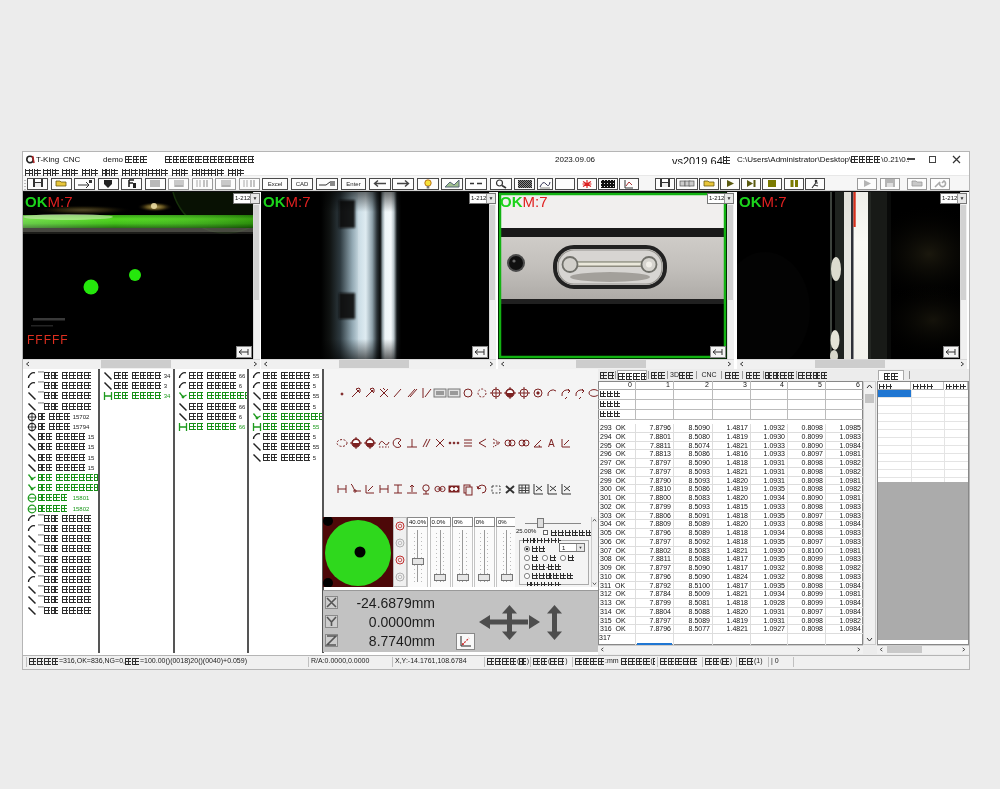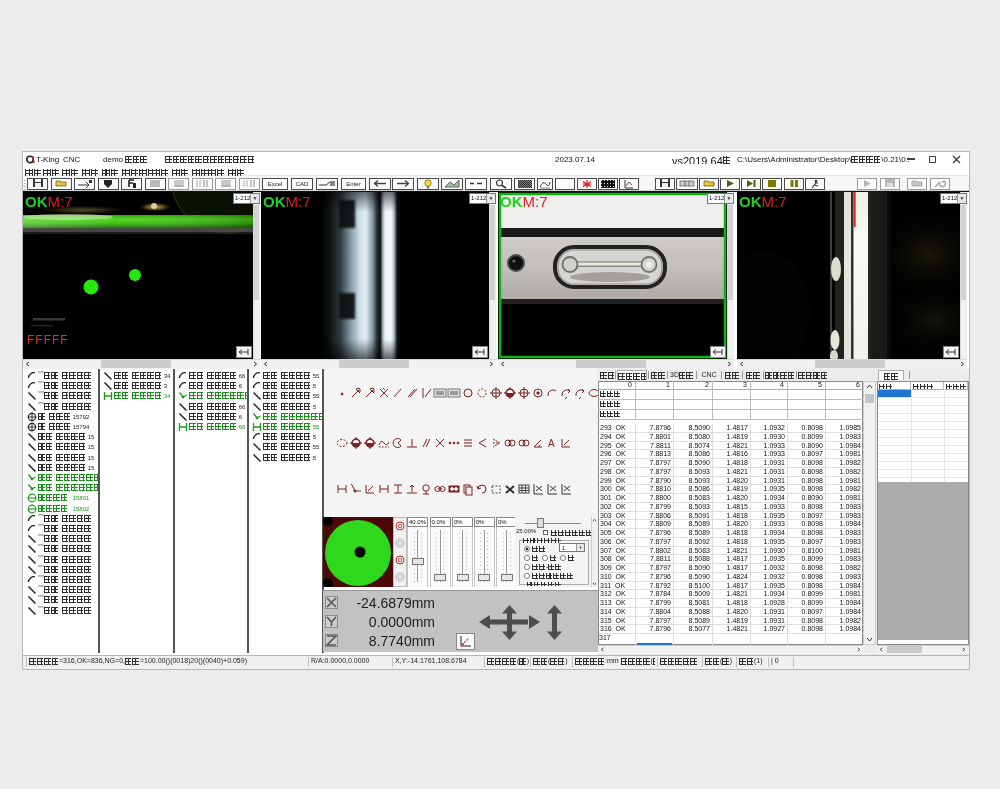--- a/index.html
+++ b/index.html
@@ -13,21 +13,21 @@
 <div id="win">
 <div class="ab" style="left:0px;top:0px;width:946px;height:14px;white-space:nowrap;overflow:hidden;background:#fff;"></div>
 <svg class="ab" style="left:3px;top:3px" width="9" height="9" viewBox="0 0 9 9">
       <circle cx="4" cy="4.5" r="3.2" fill="none" stroke="#222" stroke-width="1.6"></circle>
       <path d="M6.5 1 L8 8" stroke="#a22" stroke-width="1.6" fill="none"></path>
     </svg>
 <div class="ab" style="left:13px;top:3px;width:40px;height:9px;white-space:nowrap;overflow:hidden;font-size:8px;color:#111">T-King</div>
 <div class="ab" style="left:40px;top:3px;width:30px;height:9px;white-space:nowrap;overflow:hidden;font-size:8px;color:#111">CNC</div>
 <div class="ab" style="left:80px;top:3px;width:60px;height:9px;white-space:nowrap;overflow:hidden;font-size:8px;color:#111">demo <i class="k k7"></i><i class="k k7"></i><i class="k k7"></i></div>
 <div class="ab" style="left:142px;top:3px;width:98px;height:9px;white-space:nowrap;overflow:hidden;font-size:8px;color:#111"><i class="k k7"></i><i class="k k7"></i><i class="k k7"></i><i class="k k7"></i><i class="k k7"></i><i class="k k7"></i><i class="k k7"></i><i class="k k7"></i><i class="k k7"></i><i class="k k7"></i><i class="k k7"></i><i class="k k7"></i></div>
-<div class="ab" style="left:532px;top:3px;width:50px;height:9px;white-space:nowrap;overflow:hidden;font-size:8px;color:#111">2023.07.14</div>
+<div class="ab" style="left:532px;top:3px;width:50px;height:9px;white-space:nowrap;overflow:hidden;font-size:8px;color:#111">2023.09.06</div>
 <div class="ab" style="left:649px;top:3px;width:60px;height:9px;white-space:nowrap;overflow:hidden;font-size:11px;color:#111">vs2019 64<i class="k k8"></i></div>
 <div class="ab" style="left:714px;top:3px;width:172px;height:9px;white-space:nowrap;overflow:hidden;font-size:8px;color:#111">C:\Users\Administrator\Desktop\<i class="k k7"></i><i class="k k7"></i><i class="k k7"></i><i class="k k7"></i>\0.21\0.21-2.CTC</div>
 <div class="ab" style="left:884px;top:6px;width:8px;height:2px;white-space:nowrap;overflow:hidden;background:#444"></div>
 <div class="ab" style="left:906px;top:4px;width:7px;height:7px;white-space:nowrap;overflow:hidden;border:1px solid #444"></div>
 <svg class="ab" style="left:929px;top:3px" width="9" height="9" viewBox="0 0 9 9">
       <path d="M1 1 L8 8 M8 1 L1 8" stroke="#333" stroke-width="1.2"></path>
     </svg>
 <div class="ab" style="left:0px;top:14px;width:946px;height:10px;white-space:nowrap;overflow:hidden;background:#fff;border-bottom:1px solid #e8e8e8"></div>
 <div class="ab" style="left:2px;top:16px;width:20px;height:8px;white-space:nowrap;overflow:hidden;"><i class="k k8"></i><i class="k k8"></i></div>
 <div class="ab" style="left:20px;top:16px;width:20px;height:8px;white-space:nowrap;overflow:hidden;"><i class="k k8"></i><i class="k k8"></i></div>

